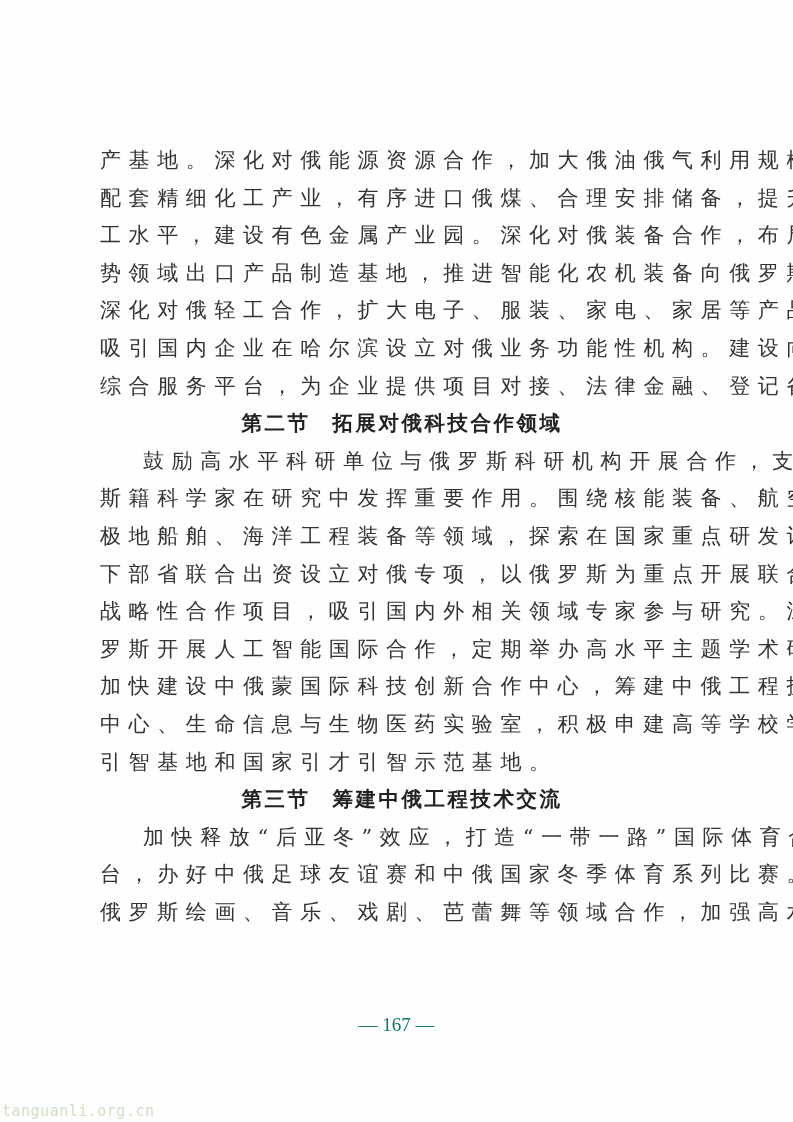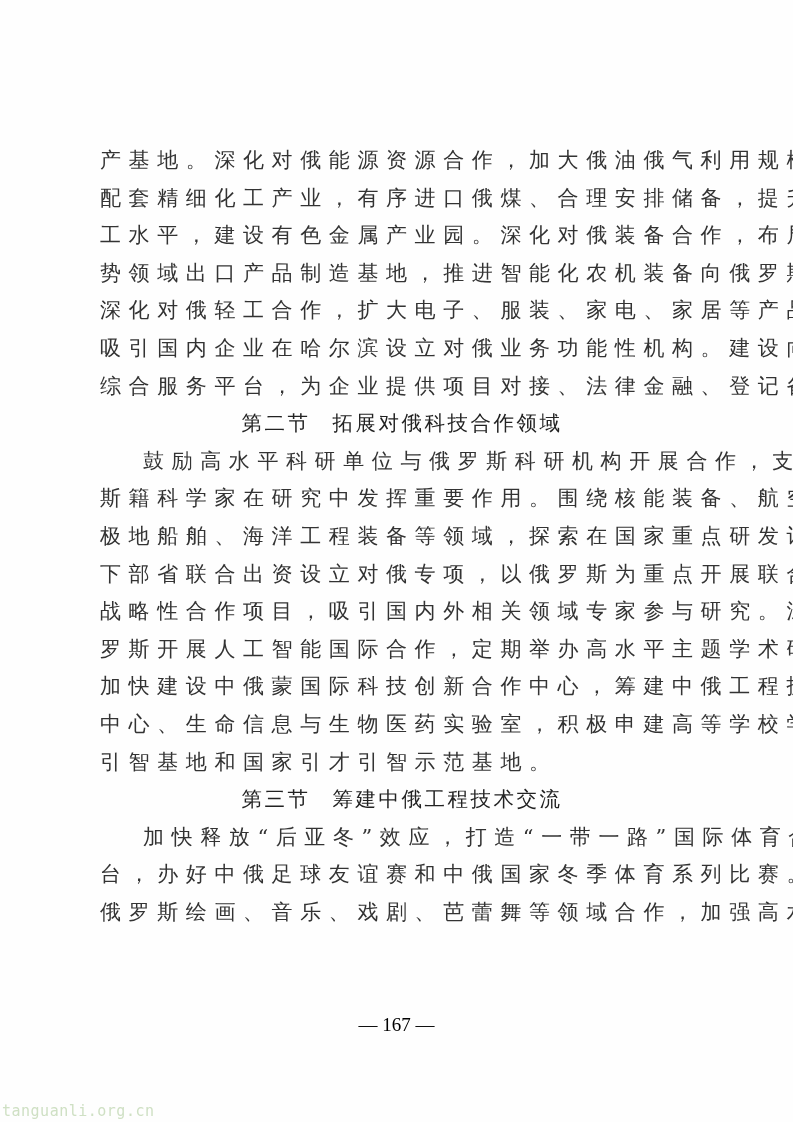--- a/index.html
+++ b/index.html
@@ -3,25 +3,25 @@
 <meta charset="utf-8">
 <style>
   html, body { margin: 0; padding: 0; background: #ffffff; }
   body { width: 793px; height: 1122px; position: relative; overflow: hidden;
          font-family: "DejaVu Serif", "Liberation Serif", serif; color: #2a2a2a; }
   .page { position: absolute; left: 0; top: 0; width: 793px; height: 1122px; background: #fefefe; }
   .content { position: absolute; left: 100px; top: 142px; width: 604px; }
   .line { height: 37.6px; line-height: 37.6px; font-size: 21px; white-space: nowrap;
           letter-spacing: 7.6px; color: #333; overflow: visible; }
   .line.indent { padding-left: 43px; }
-  .heading { text-align: center; font-weight: normal; letter-spacing: 2.5px; color: #222;
+  .heading { text-align: center; font-weight: bold; letter-spacing: 2.5px; color: #222;
              font-size: 20.5px; height: 37.6px; line-height: 37.6px; }
   .heading .gap { display: inline-block; width: 22px; }
   .page-number { position: absolute; left: 0; width: 793px; top: 1014px; text-align: center;
-                 font-family: "Liberation Serif", serif; font-size: 19px; color: #000000; }
+                 font-family: "Liberation Serif", serif; font-size: 19px; color: #0f766e; }
   .watermark { position: absolute; left: 2px; top: 1102px; font-family: "DejaVu Sans Mono", monospace;
                font-size: 15px; color: #cfe0c4; letter-spacing: 0.5px; }
 </style>
 </head>
 <body>
 
 <div class="page">
   <div class="content">
     <div class="line">产基地。深化对俄能源资源合作，加大俄油俄气利用规模，发展</div>
     <div class="line">配套精细化工产业，有序进口俄煤、合理安排储备，提升精深加</div>

